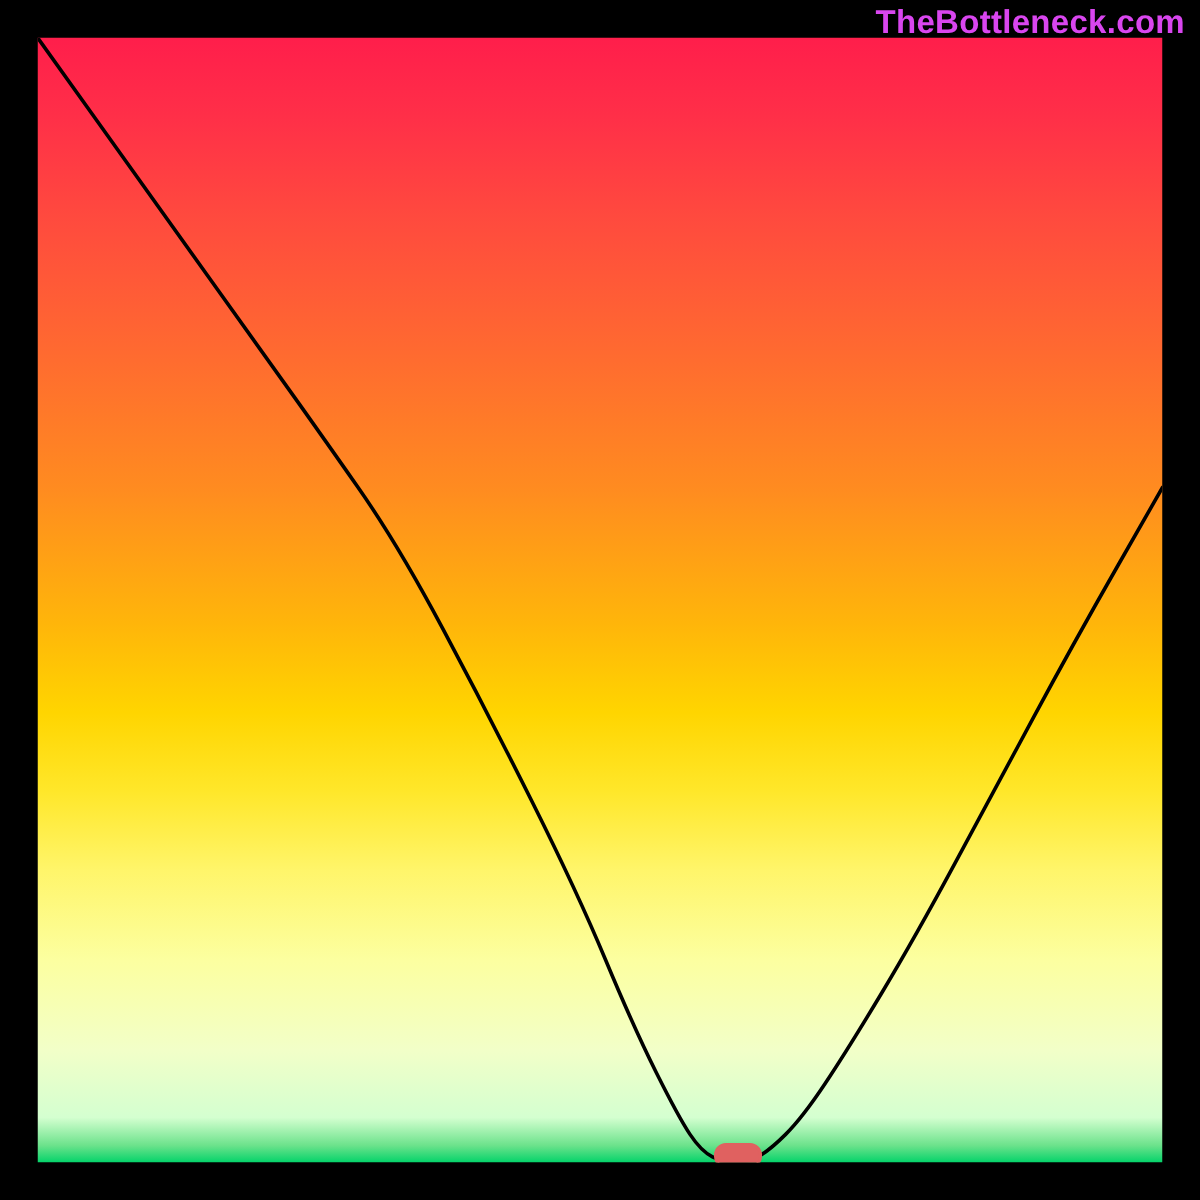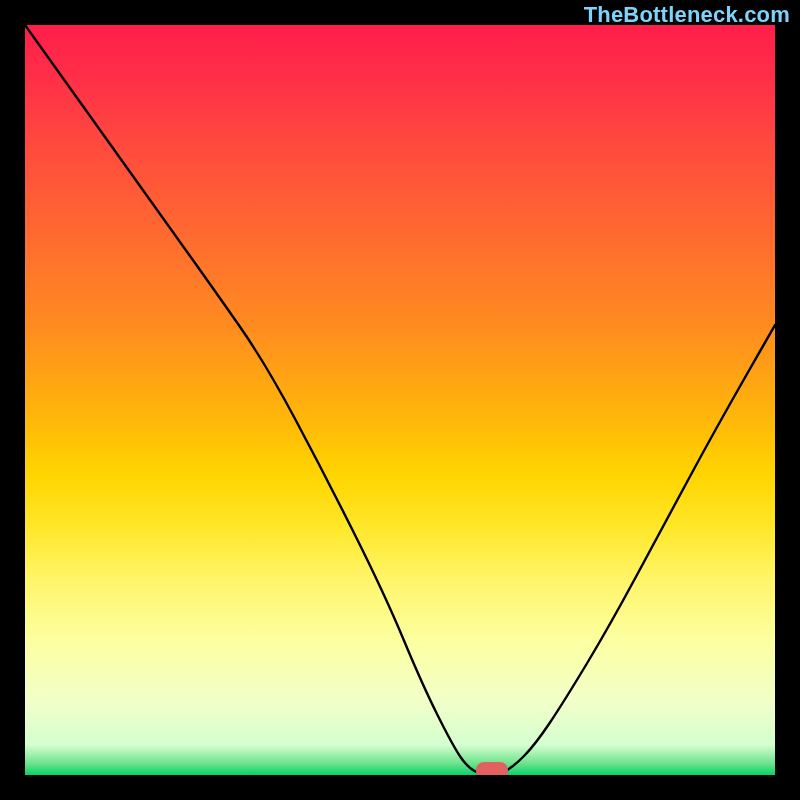--- a/index.html
+++ b/index.html
@@ -16,21 +16,21 @@
     left: 0;
     top: 0;
     width: 800px;
     height: 800px;
     background: #000;
   }
   .watermark {
     position: absolute;
     top: 2px;
     right: 10px;
-    color: #7dd3fc;
+    color: #d946ef;
     font-size: 22px;
     letter-spacing: 0.2px;
     font-weight: 600;
     z-index: 30;
   }
   .plot {
     position: absolute;
     left: 25px;
     top: 25px;
     width: 750px;

